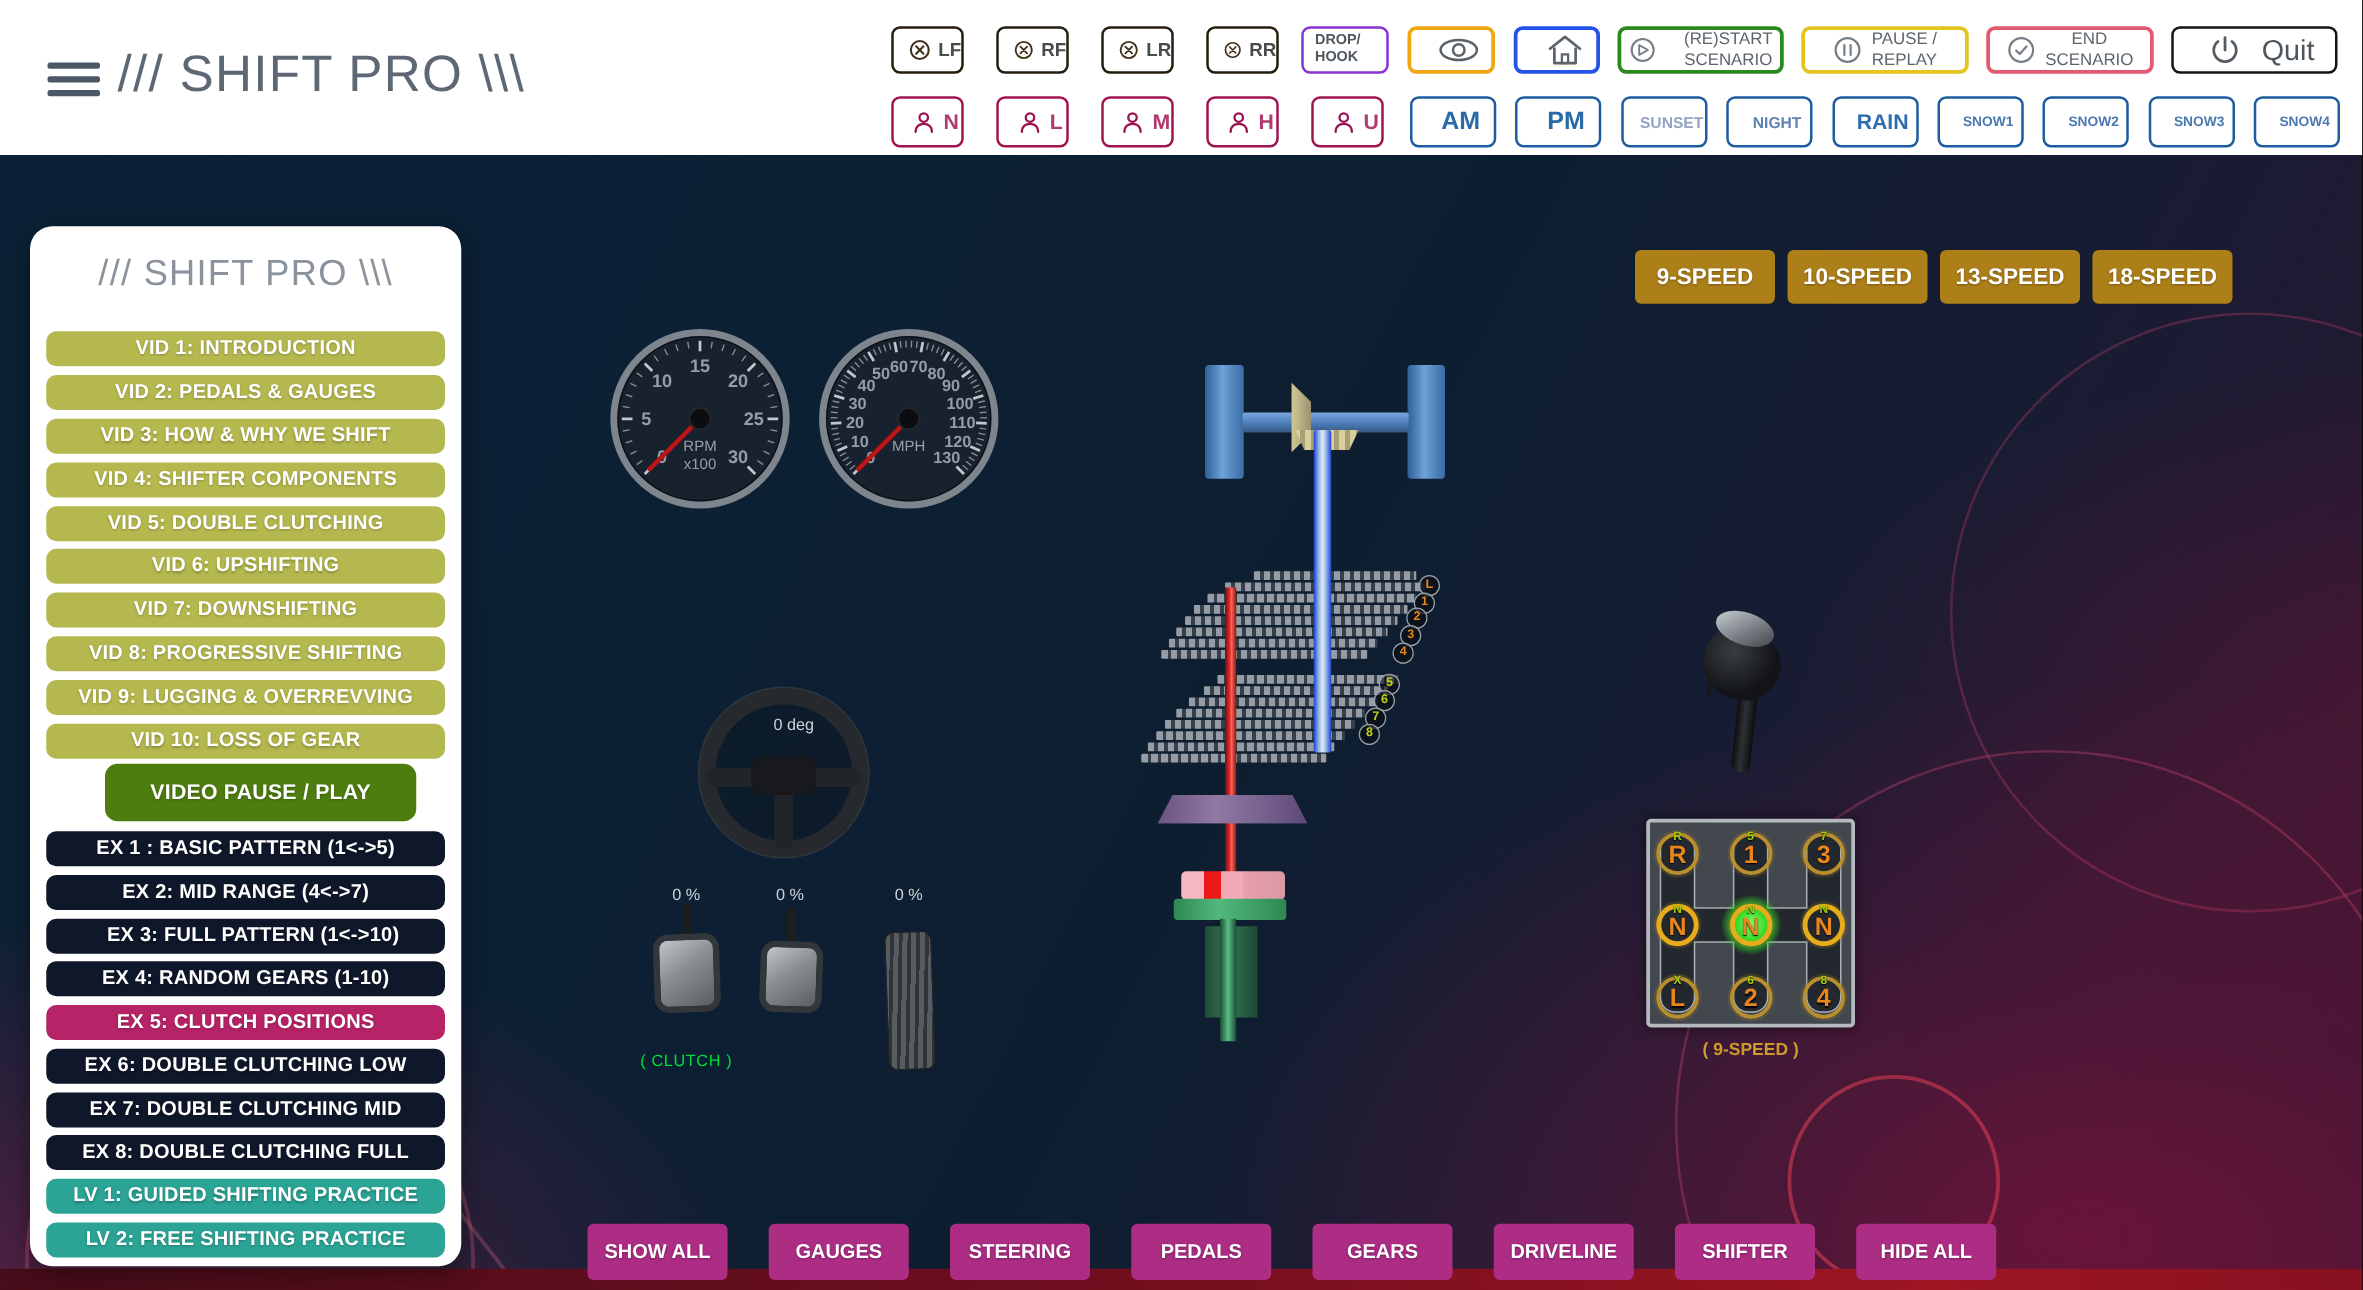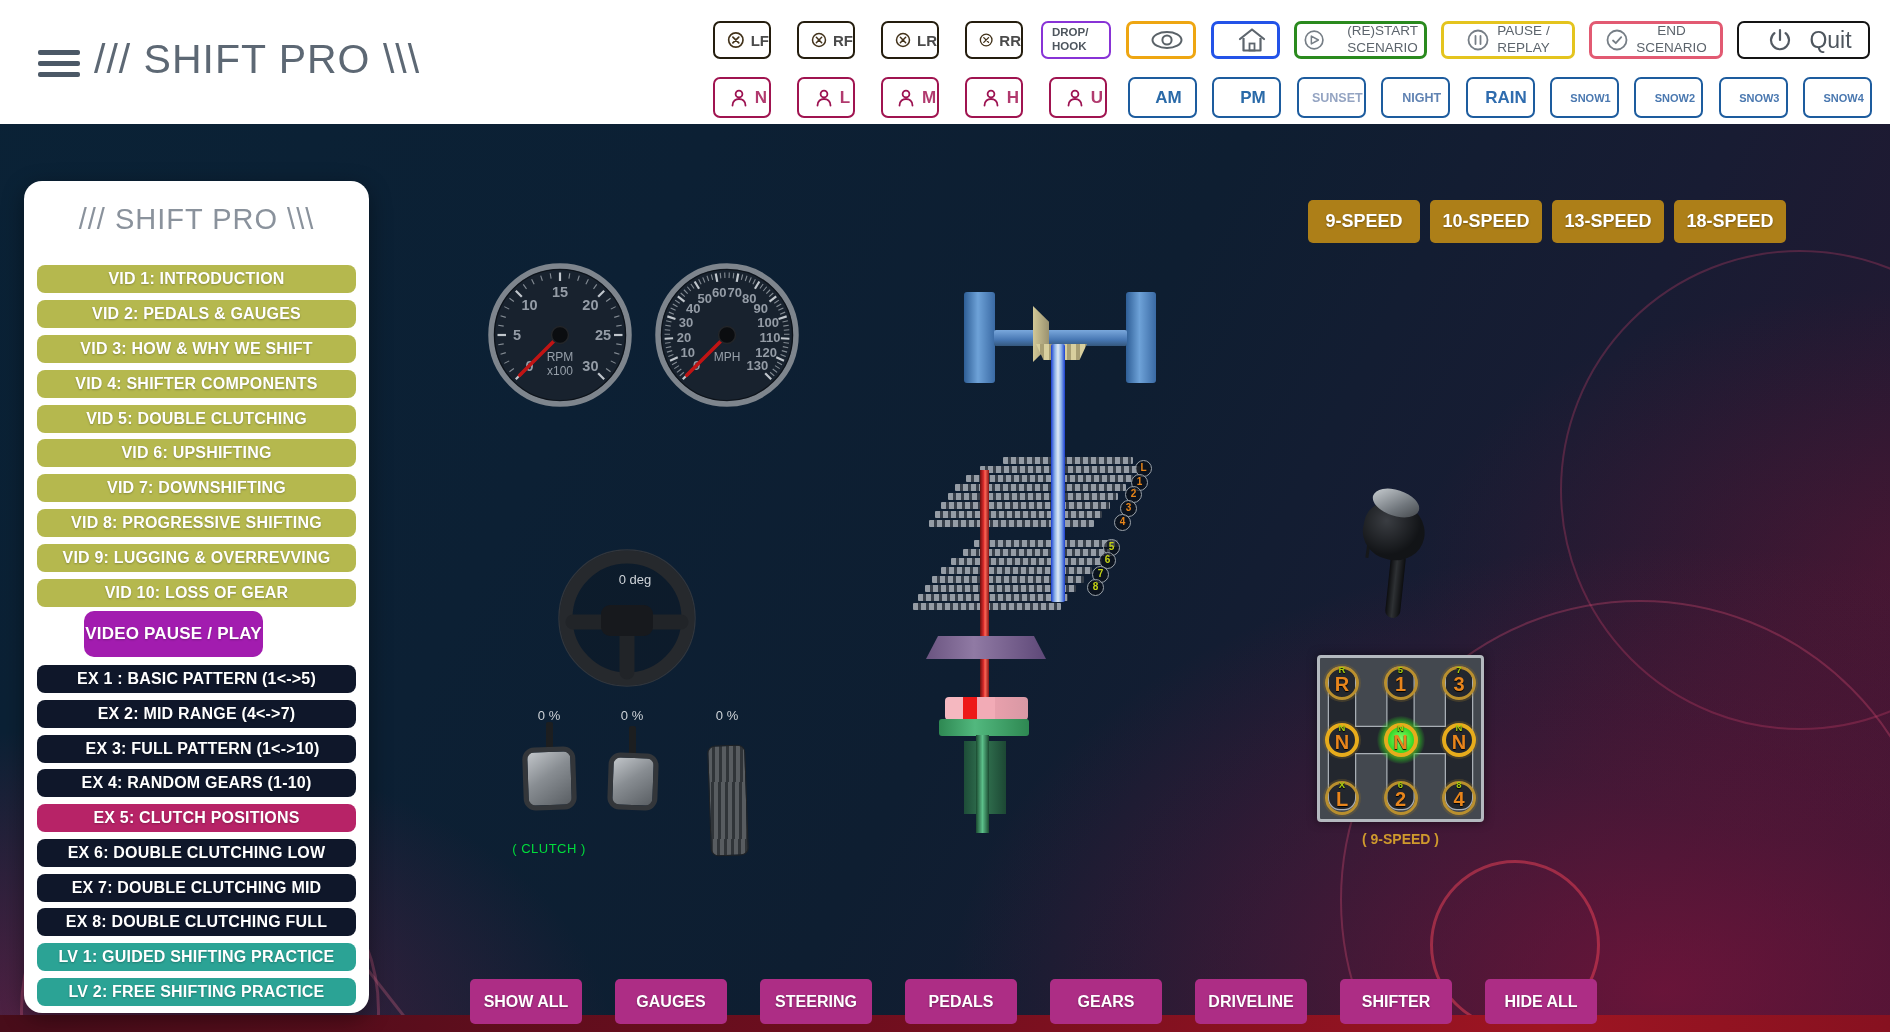--- a/index.html
+++ b/index.html
@@ -36,36 +36,36 @@
   #eye-btn   { left:1126px; width:70px; border:3px solid #eea612; }
   #home-btn  { left:1211px; width:69px; border:3px solid #2353e8; }
   .scenario-btn { gap:7px; padding:0 6px; }
   #restart-btn { left:1294px; width:133px; border:3px solid #2a8a1e;gap:22px; }
   #pause-btn   { left:1441px; width:134px; border:3px solid #e4c41e; }
   #end-btn     { left:1589px; width:134px; border:3px solid #e25a72; }
   #quit-btn    { left:1737px; width:133px; border:2.5px solid #141414; gap:16px; }
   #quit-btn .lbl { font-size:23px; color:#4e565e; }
   .two-line { text-align:center; font-size:13.5px; font-weight:400; color:#5c646c; line-height:1.25; }
   .weather-btn { border:2.5px solid #1d5c9e; }
-  .w-lg { font-size:17px; font-weight:600; color:#2a6aa8; }
+  .w-lg { font-size:20px; font-weight:600; color:#2a6aa8; }
   .w-md { font-size:17px; font-weight:600; color:#2f6cae; }
   .w-sm { font-size:12.5px; font-weight:700; color:#5f82b2; }
   .w-sm.muted { color:#94a4c2; }
   .w-xs { font-size:11px; font-weight:700; color:#4a78b0; }
 
   
   #sidebar { position:absolute; left:24px; top:181px; width:345px; height:832px;
     background:#ffffff; border-radius:18px; box-shadow:0 6px 22px rgba(0,0,0,.4); }
   #sidebar-title { position:absolute; left:0; right:0; top:22px; text-align:center;
     font-size:29px; color:#8a929c; letter-spacing:1px; white-space:pre; }
   .side-item { position:absolute; left:13px; width:319px; height:28px; border-radius:8px;
     color:#fff; font-weight:700; font-size:16px; line-height:28px; text-align:center;
     letter-spacing:.2px; cursor:pointer; text-shadow:0 1px 2px rgba(0,0,0,.25); white-space:nowrap; }
   .kind-vid  { background:#b5b84e; }
-  .kind-pause{ background:#a21caf; left:60px; width:179px; height:46px; line-height:46px; font-size:17px; border-radius:10px; }
+  .kind-pause{ background:#4d7c0f; left:60px; width:249px; height:46px; line-height:46px; font-size:17px; border-radius:10px; }
   .kind-ex   { background:#0f172a; }
   .kind-ex5  { background:#b72367; }
   .kind-lv   { background:#2ba395; }
 
   
   #speed-tabs { position:absolute; left:1308px; top:200px; display:flex; gap:10px; }
   .speed-tab { width:112px; height:43px; background:#ad7f18; border-radius:5px; color:#fff;
     font-size:18px; font-weight:700; display:flex; align-items:center; justify-content:center;
     cursor:pointer; text-shadow:0 1px 2px rgba(0,0,0,.35); }
   #bottom-toolbar { position:absolute; left:470px; top:979px; display:flex; gap:33px; z-index:5; }

